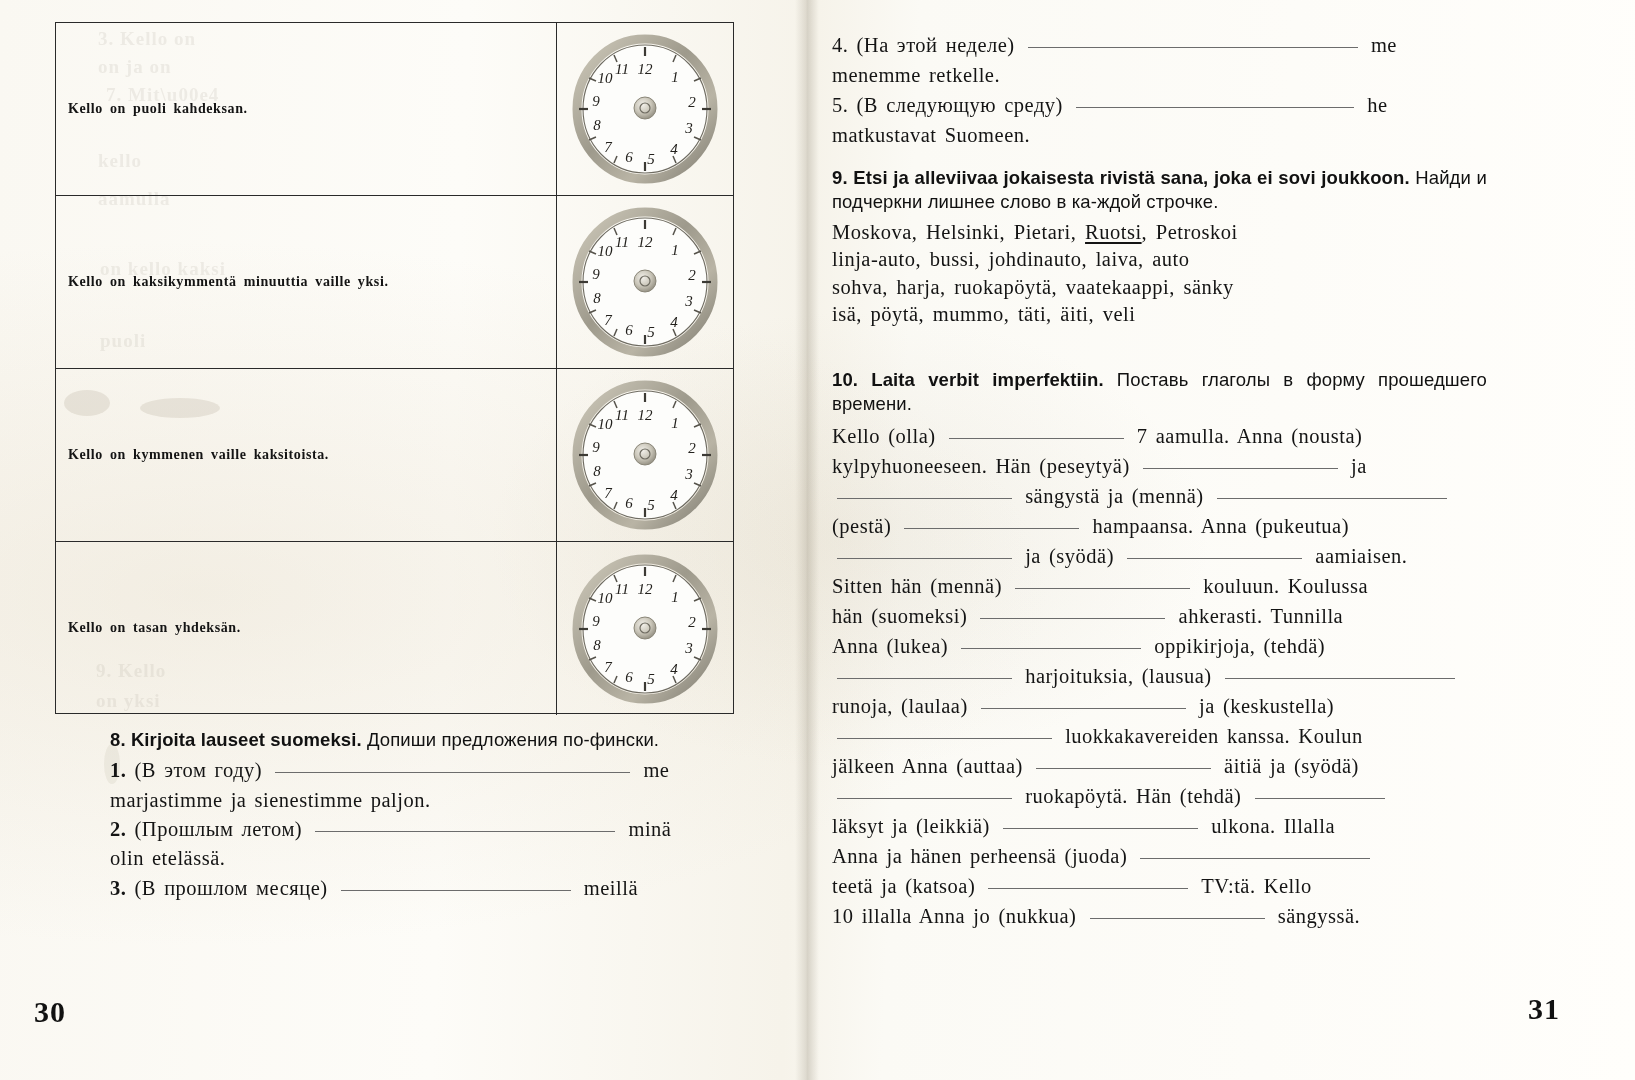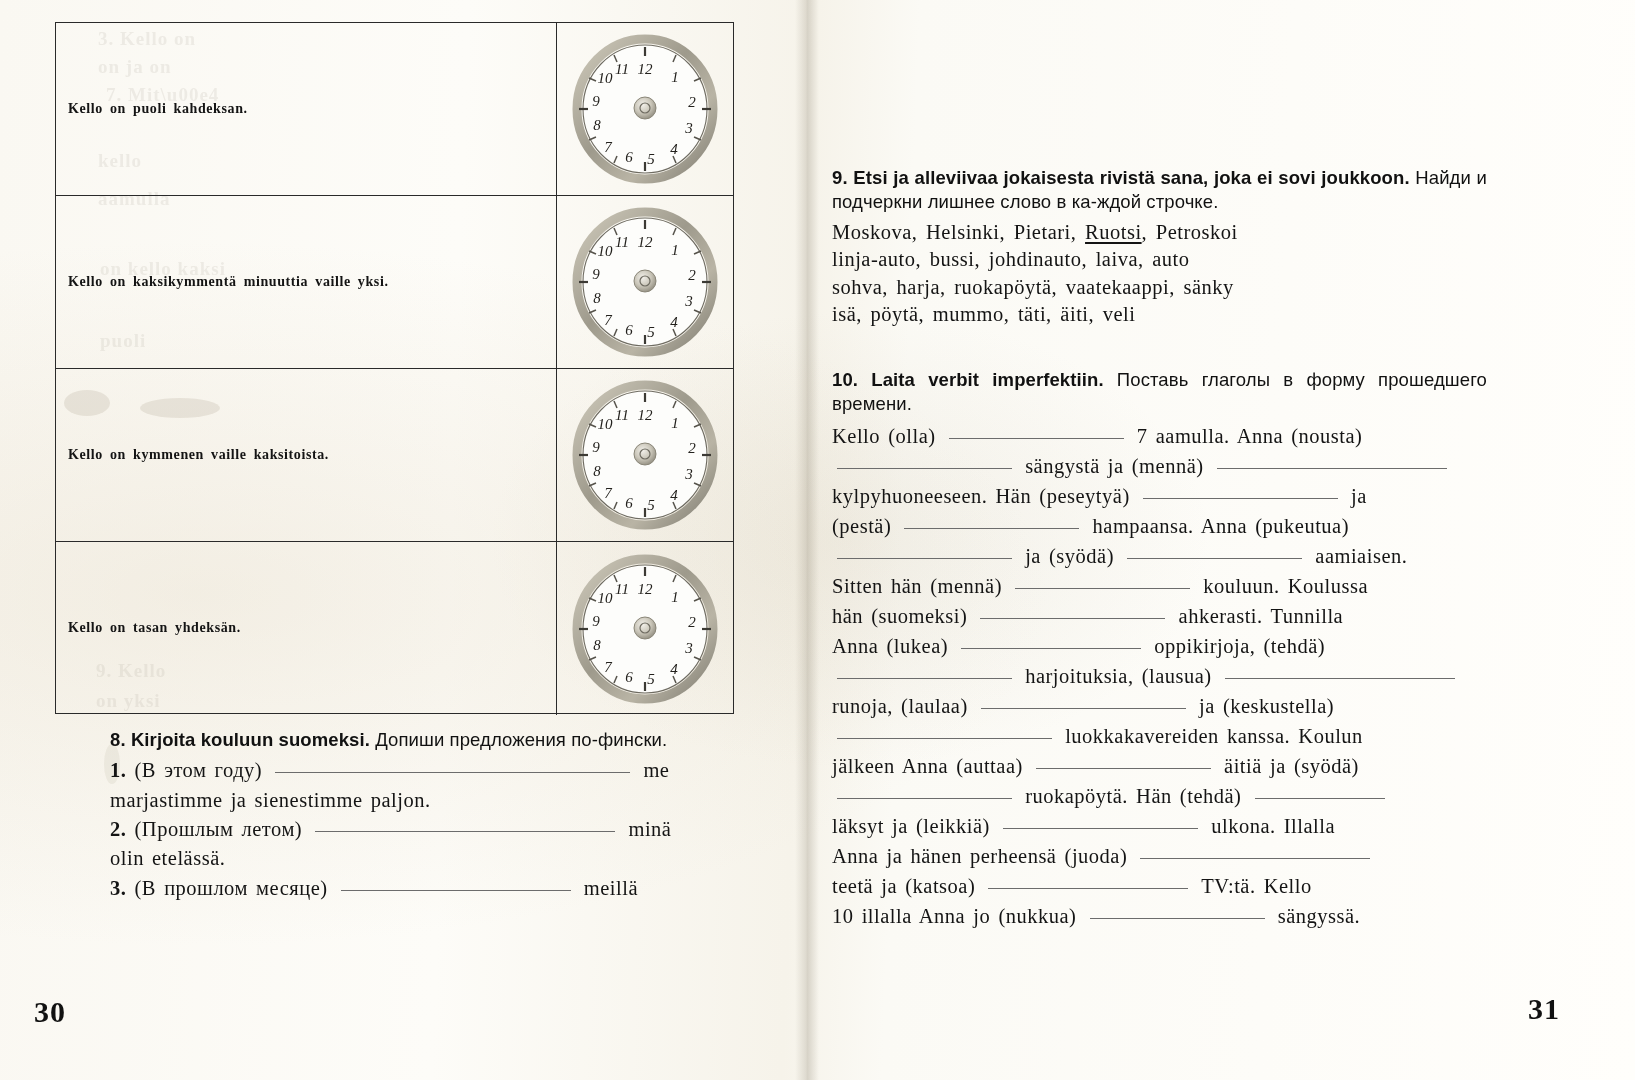--- a/index.html
+++ b/index.html
@@ -348,21 +348,21 @@
             <circle cx="75" cy="74" r="5" fill="none" stroke="#6f6c62" stroke-width="1.2"></circle>
           </svg>
         </div>
       </div>
 
     </div>
 
     <div class="ex8">
       <div class="task-head">
         <span class="num">8.</span>
-        <span class="fi">Kirjoita kouluun suomeksi.</span>
+        <span class="fi">Kirjoita lauseet suomeksi.</span>
         <span class="ru">Допиши предложения по-фински.</span>
       </div>
 
       <div class="serif-line" style="margin-top:2px;">
         <span class="num">1.</span>
         <span>(В этом году)</span>
         <span class="blank b-xxl"></span>
         <span>me</span>
       </div>
       <div class="serif-line">marjastimme ja sienestimme paljon.</div>
@@ -383,20 +383,37 @@
       </div>
     </div>
 
     <div class="pagenum pg-left">30</div>
   </div>
 
   <div class="gutter"></div>
 
   <div class="right-page">
 
+    <div class="r-block ex8cont">
+      <div class="fill-line">
+        <span class="num">4.</span>
+        <span>(На этой неделе)</span>
+        <span class="blank" style="width:330px;"></span>
+        <span>me</span>
+      </div>
+      <div class="fill-line">menemme retkelle.</div>
+
+      <div class="fill-line">
+        <span class="num">5.</span>
+        <span>(В следующую среду)</span>
+        <span class="blank" style="width:278px;"></span>
+        <span>he</span>
+      </div>
+      <div class="fill-line">matkustavat Suomeen.</div>
+    </div>
 
     <div class="r-block ex9">
       <div class="task-head" style="text-align:justify;">
         <span class="num">9.</span>
         <span class="fi">Etsi ja alleviivaa jokaisesta rivistä sana, joka ei sovi joukkoon.</span>
         <span class="ru">Найди и подчеркни лишнее слово в ка-ждой строчке.</span>
       </div>
 
       <div class="word-row" style="margin-top:3px;">
         <span>Moskova, Helsinki, Pietari, </span><span class="u-word">Ruotsi</span><span>, Petroskoi</span>
@@ -413,32 +430,32 @@
         <span class="ru">Поставь глаголы в форму прошедшего времени.</span>
       </div>
 
       <div class="fill-line" style="margin-top:3px;">
         <span>Kello (olla)</span>
         <span class="blank b-md"></span>
         <span>7 aamulla. Anna (nousta)</span>
       </div>
 
       <div class="fill-line">
-        <span class="blank b-md"></span>
-        <span>sängystä ja (mennä)</span>
-        <span class="blank b-lg"></span>
-      </div>
-
-      <div class="fill-line">
         <span>kylpyhuoneeseen. Hän (peseytyä)</span>
         <span class="blank" style="width:195px;"></span>
         <span>ja</span>
       </div>
 
       <div class="fill-line">
+        <span class="blank b-md"></span>
+        <span>sängystä ja (mennä)</span>
+        <span class="blank b-lg"></span>
+      </div>
+
+      <div class="fill-line">
         <span>(pestä)</span>
         <span class="blank b-md"></span>
         <span>hampaansa. Anna (pukeutua)</span>
       </div>
 
       <div class="fill-line">
         <span class="blank b-md"></span>
         <span>ja (syödä)</span>
         <span class="blank b-md"></span>
         <span>aamiaisen.</span>

